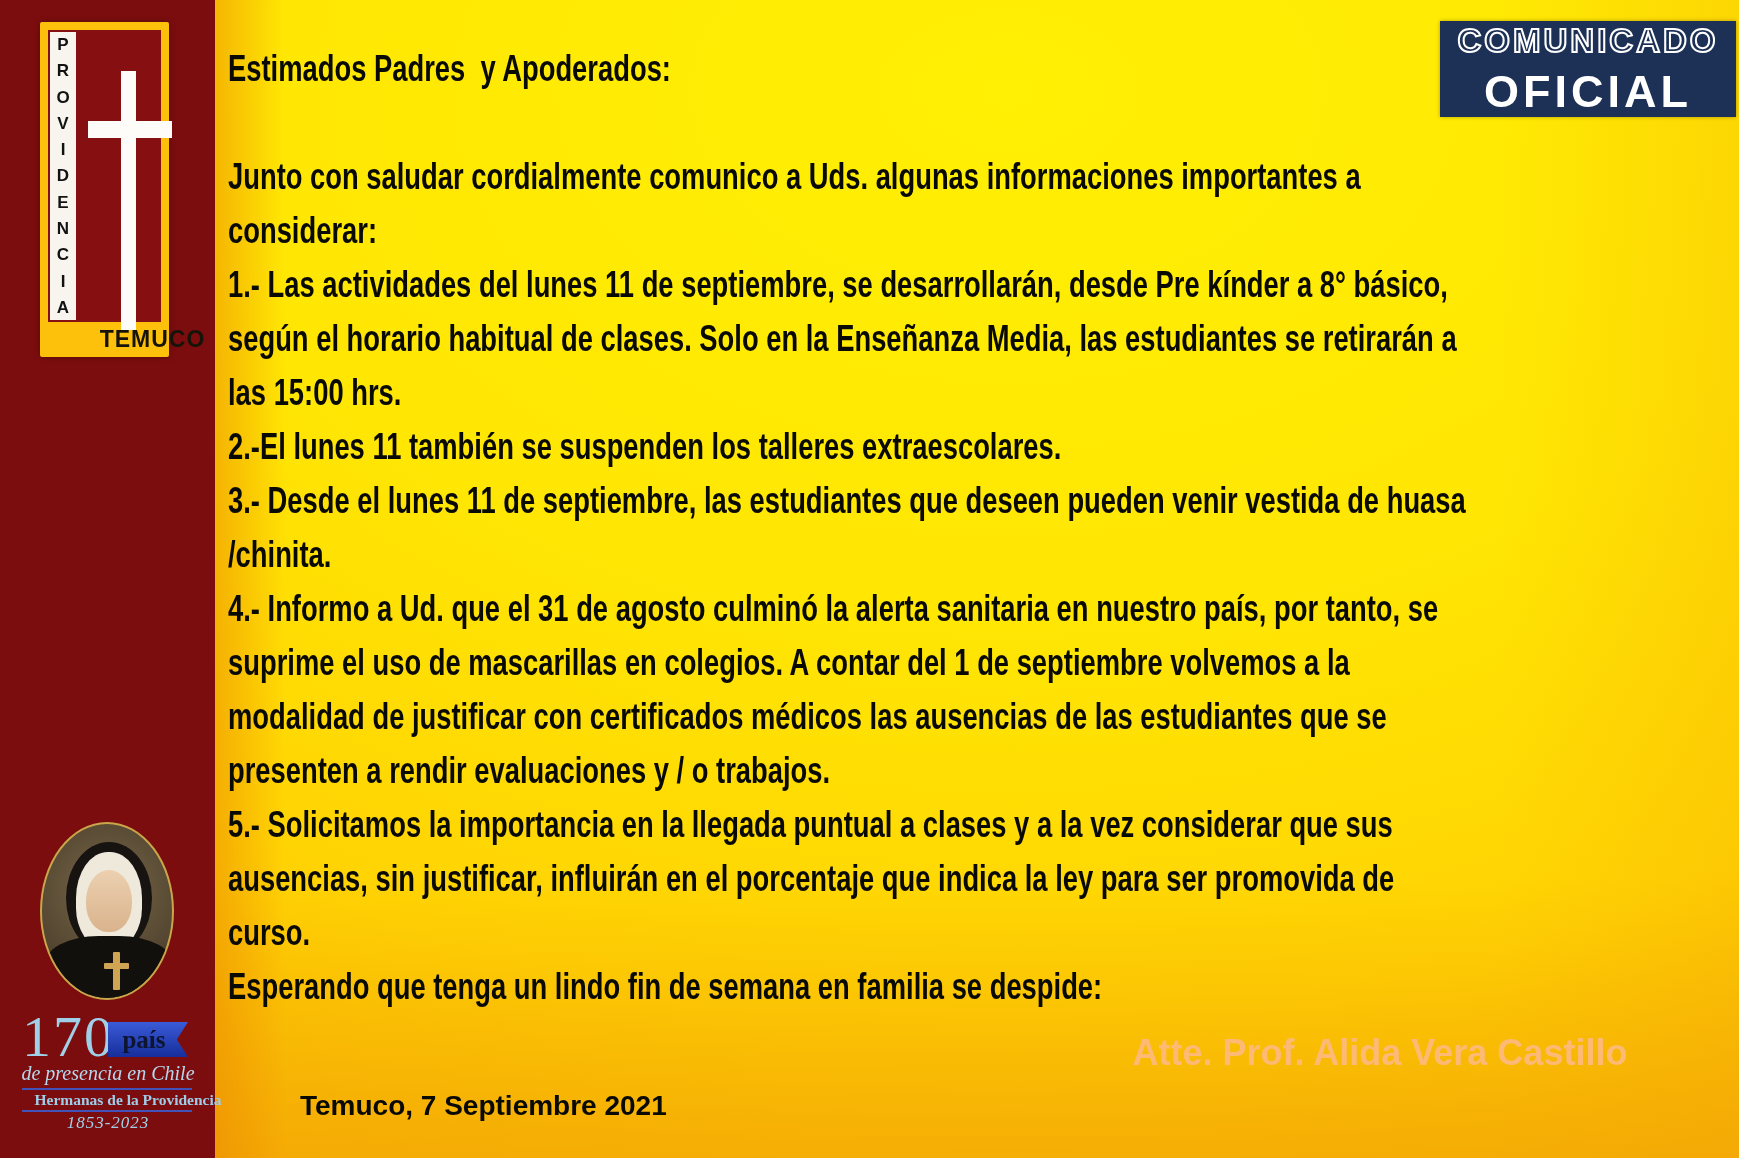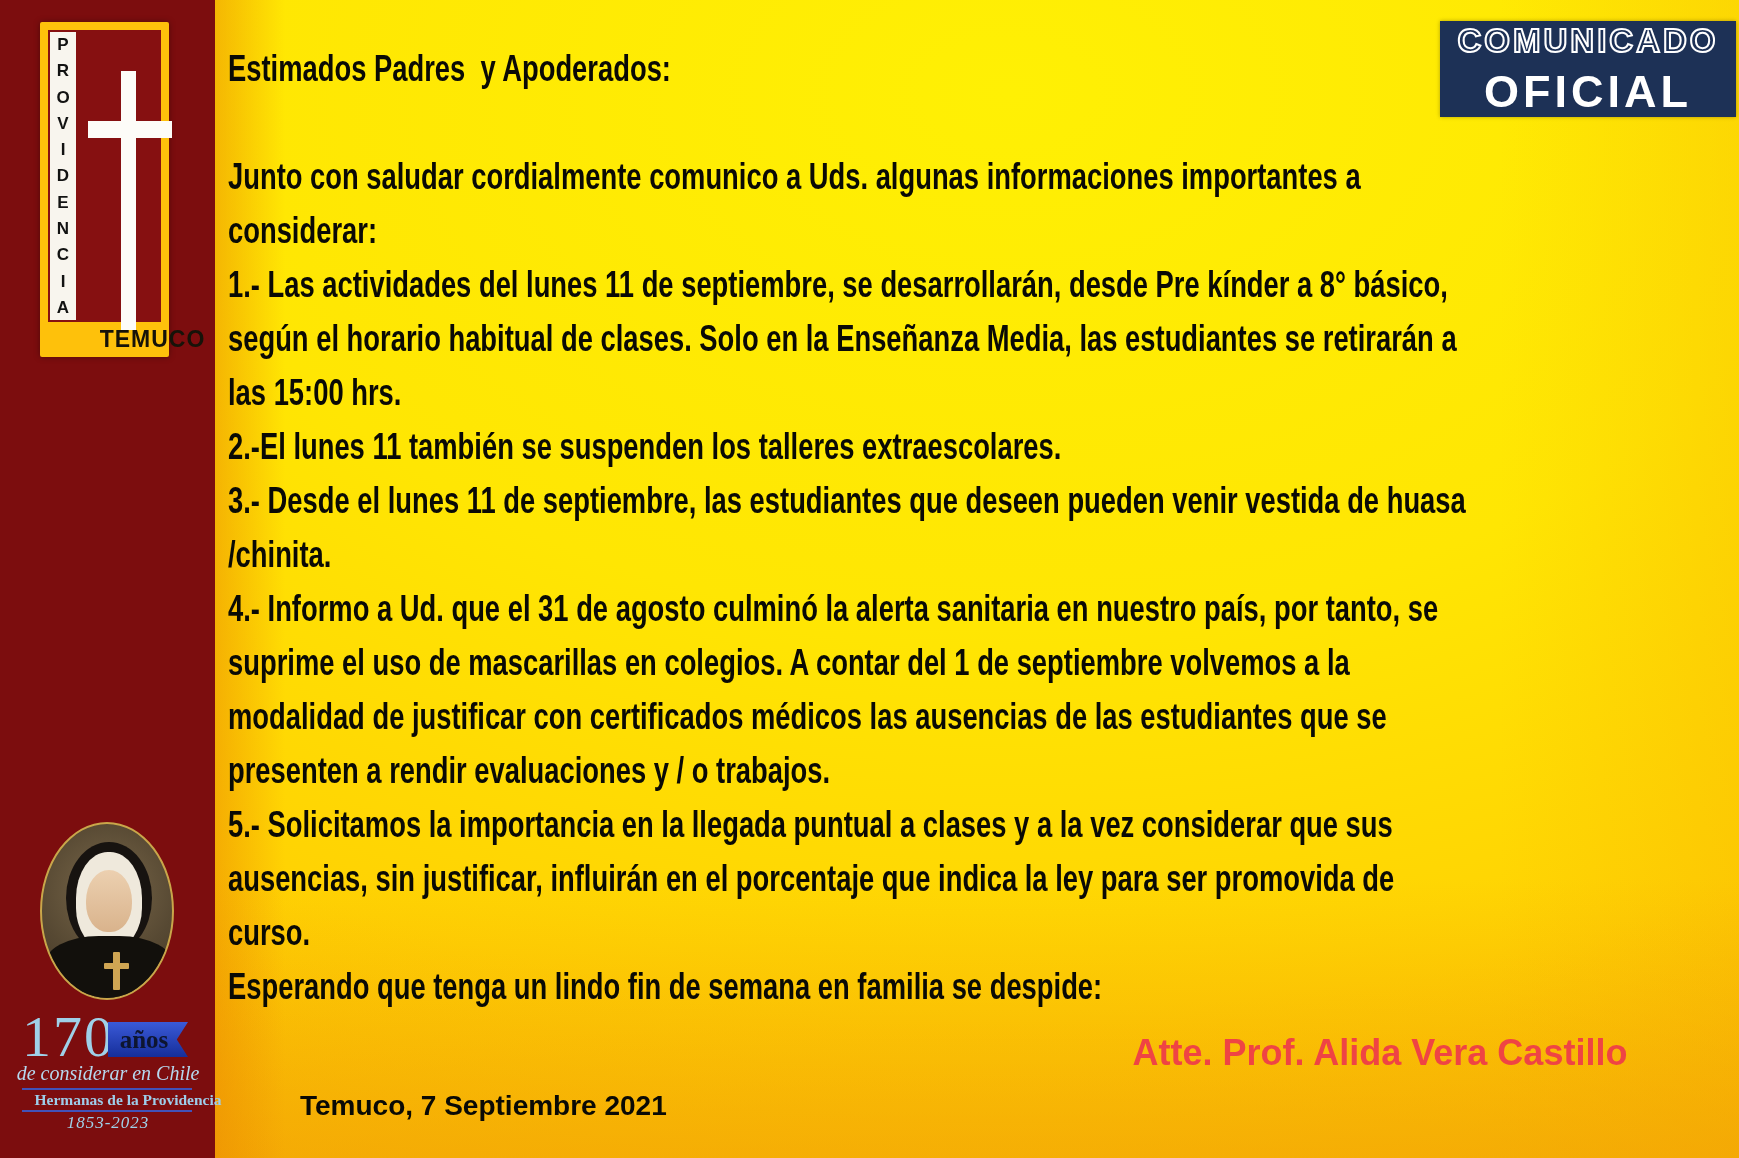--- a/index.html
+++ b/index.html
@@ -106,21 +106,21 @@
     transform:scaleX(.76);transform-origin:0 0;
   }
   .letter-body{
     position:absolute;left:228px;top:150px;
     font-size:36px;font-weight:bold;color:#0a0a05;line-height:54px;
     transform:scaleX(.76);transform-origin:0 0;
   }
   .letter-body .line{white-space:pre;}
   .signature{
     position:absolute;left:1080px;top:1028px;width:600px;text-align:center;
-    font-size:36px;font-weight:bold;color:#ef4444;line-height:50px;
+    font-size:36px;font-weight:bold;color:#fdba74;line-height:50px;
   }
   .date{
     position:absolute;left:300px;top:1090px;
     font-size:28px;font-weight:bold;color:#0a0a05;
   }
 </style>
 </head>
 <body>
 
 <div class="poster">
@@ -154,23 +154,23 @@
       <div class="nun-veil"></div>
       <div class="nun-wimple"></div>
       <div class="nun-face"></div>
       <div class="nun-habit"></div>
       <div class="pendant-v"></div>
       <div class="pendant-h"></div>
     </div>
 
     <div class="anniv-number">170</div>
     <div class="anniv-ribbon">
-      <span>años</span>
-    </div>
-    <div class="anniv-sub">de considerar en Chile</div>
+      <span>país</span>
+    </div>
+    <div class="anniv-sub">de presencia en Chile</div>
     <div class="anniv-rule rule1"></div>
     <div class="anniv-order">Hermanas de la Providencia</div>
     <div class="anniv-rule rule2"></div>
     <div class="anniv-years">1853-2023</div>
   </div>
 
   <div class="badge">
     <div class="badge-line1">COMUNICADO</div>
     <div class="badge-line2">OFICIAL</div>
   </div>

